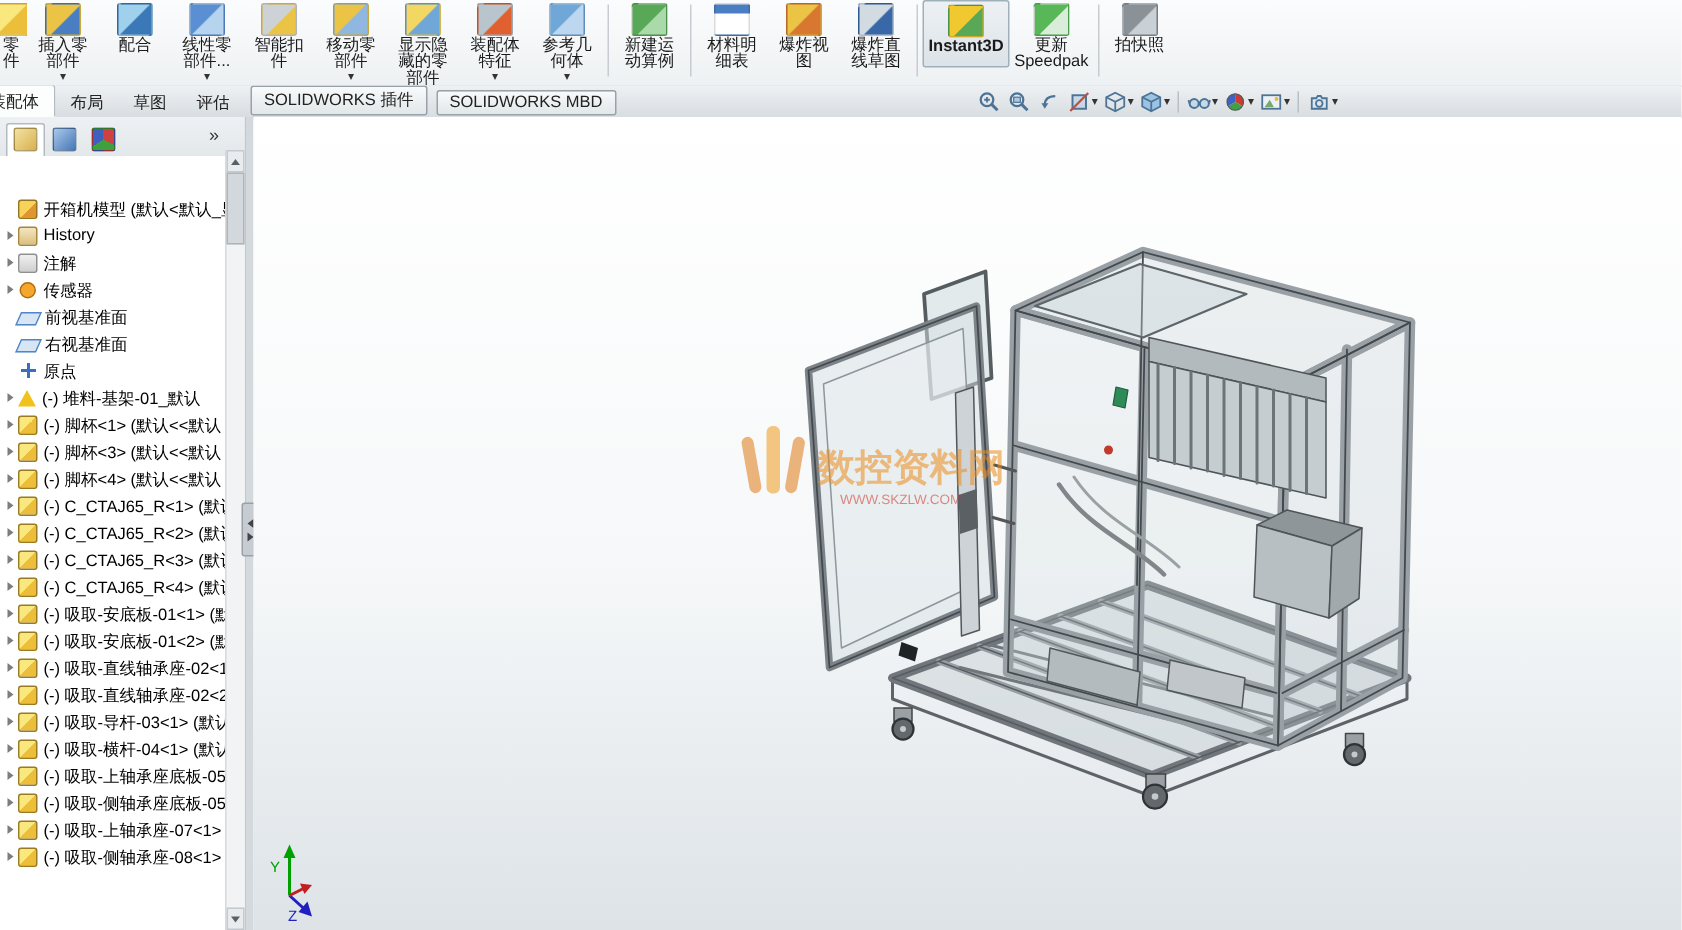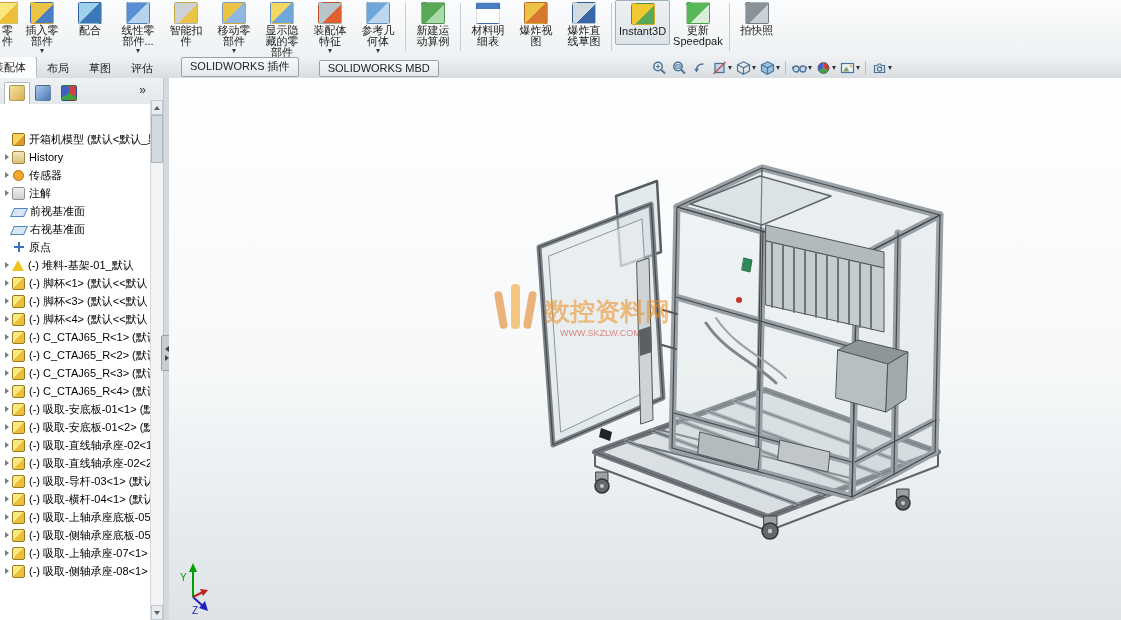--- a/index.html
+++ b/index.html
@@ -7,21 +7,21 @@
        font-family:"Liberation Sans",sans-serif;background:#fff;font-size:11px;color:#1a1a1a;}
 
   
   #ribbon{position:absolute;left:0;top:0;width:1121px;height:57px;
           background:linear-gradient(180deg,#fbfcfd,#eef1f3);
           border-bottom:1px solid #c5cbd0;display:flex;align-items:flex-start;overflow:hidden;}
   .rbtn{display:flex;flex-direction:column;align-items:center;min-width:42px;
         padding:2px 3px 0 3px;text-align:center;cursor:default;}
   .rlabel{white-space:pre-line;font-size:11px;line-height:11px;color:#1a1a1a;}
   .darrow{font-size:8px;line-height:7px;height:7px;color:#333;}
-  .rbtn.active{background:linear-gradient(#edf1f4,#dce3e8);border:1px solid #9fb0bd;border-radius:2px;}
+  .rbtn.active{background:linear-gradient(#edf1f4,#dce3e8);border:1px solid #9fb0bd;border-radius:2px;font-weight:bold;}
   .rbtn.sep{min-width:0;width:1px;padding:0;margin:3px 3px 0 3px;height:48px;background:#c6ccd1;}
   .rbtn.clip{width:15px;min-width:0;overflow:hidden;padding-left:0;}
   .ric{width:22px;height:20px;border-radius:2px;margin-bottom:1px;flex:none;border:1px solid rgba(0,0,0,.14);}
   .ic-insert{background:linear-gradient(135deg,#ecc445 0 55%,#4a7ec2 55% 100%);}
   .ic-mate{background:linear-gradient(135deg,#9fd0ec 0 50%,#3b78b8 50% 100%);}
   .ic-pattern{background:linear-gradient(135deg,#5b8fd4 0 50%,#b7d4ef 50% 100%);}
   .ic-fast{background:linear-gradient(135deg,#cdd2d7 0 55%,#ecc445 55% 100%);}
   .ic-move{background:linear-gradient(135deg,#ecc445 0 50%,#8fb7e0 50% 100%);}
   .ic-hide{background:linear-gradient(135deg,#f2d763 0 50%,#6fa7d8 50% 100%);}
   .ic-asmfeat{background:linear-gradient(135deg,#b9c5cd 0 55%,#e06030 55% 100%);}
@@ -36,21 +36,21 @@
   .ic-part-generic{background:linear-gradient(135deg,#f9e87e 0 50%,#ecbe3a 50% 100%);}
 
   
   #tabbar{position:absolute;left:0;top:57px;width:1121px;height:21px;
           background:linear-gradient(180deg,#eef1f3,#d8dde1);
           border-bottom:1px solid #b3bac0;display:flex;align-items:flex-end;overflow:hidden;}
   .tab{font-size:11px;padding:3px 10px 2px 10px;color:#222;white-space:nowrap;}
   .tab.first{margin-left:-18px;}
   .tab.active{background:#fcfdfd;border:1px solid #b3bac0;border-bottom:1px solid #fcfdfd;border-radius:3px 3px 0 0;}
   .tab.boxed{border:1px solid #98a2a8;background:linear-gradient(#f8fafb,#e2e7ea);
-             border-radius:2px;padding:1px 8px 2px 8px;margin:0 2px 1px 18px;}
+             border-radius:2px;padding:1px 8px 2px 8px;margin:0 2px 1px 4px;}
   #viewtools{position:absolute;right:228px;top:58px;height:19px;display:flex;align-items:center;gap:1px;}
   .vtool{display:flex;align-items:center;padding:0 1px;}
   .vtool.sep{width:1px;height:14px;background:#b8bfc5;margin:0 3px;padding:0;}
   .vicon{display:block;}
 
   
   #leftpanel{position:absolute;left:0;top:78px;width:163px;bottom:0;background:#fff;
              border-right:1px solid #c2c8cd;}
   #paneltabs{height:26px;background:linear-gradient(#eef1f3,#e2e7ea);display:flex;align-items:center;
              padding:2px 4px 0 4px;border-bottom:1px solid #d4d9dd;}
@@ -426,28 +426,28 @@
       </div>
 
       <div class="trow">
         <span class="tri show"></span>
         <span class="ti i-hist"></span>
         <span class="tlabel">History</span>
       </div>
 
       <div class="trow">
         <span class="tri show"></span>
+        <span class="ti i-ann"></span>
+        <span class="tlabel">注解</span>
+      </div>
+
+      <div class="trow">
+        <span class="tri show"></span>
         <span class="ti i-sensor"></span>
         <span class="tlabel">传感器</span>
-      </div>
-
-      <div class="trow">
-        <span class="tri show"></span>
-        <span class="ti i-ann"></span>
-        <span class="tlabel">注解</span>
       </div>
 
       <div class="trow">
         <span class="tri hid"></span>
         <span class="ti i-plane"></span>
         <span class="tlabel">前视基准面</span>
       </div>
 
 
       <div class="trow">

